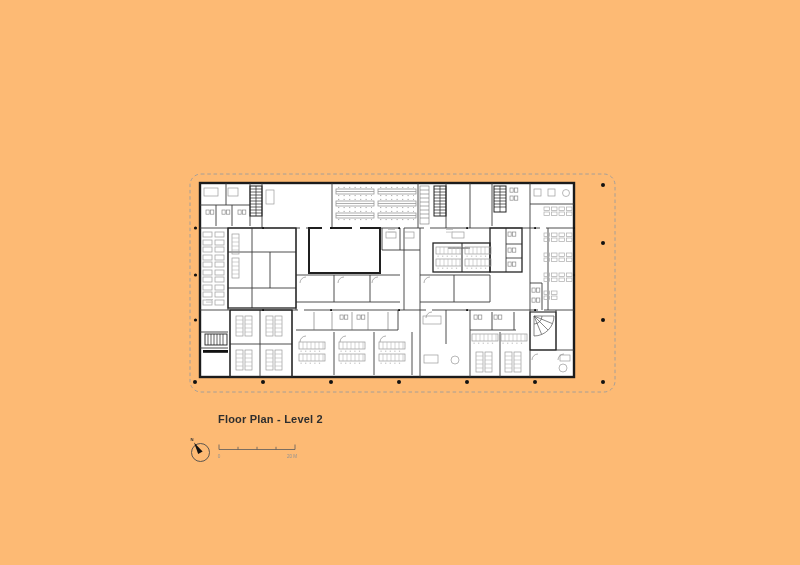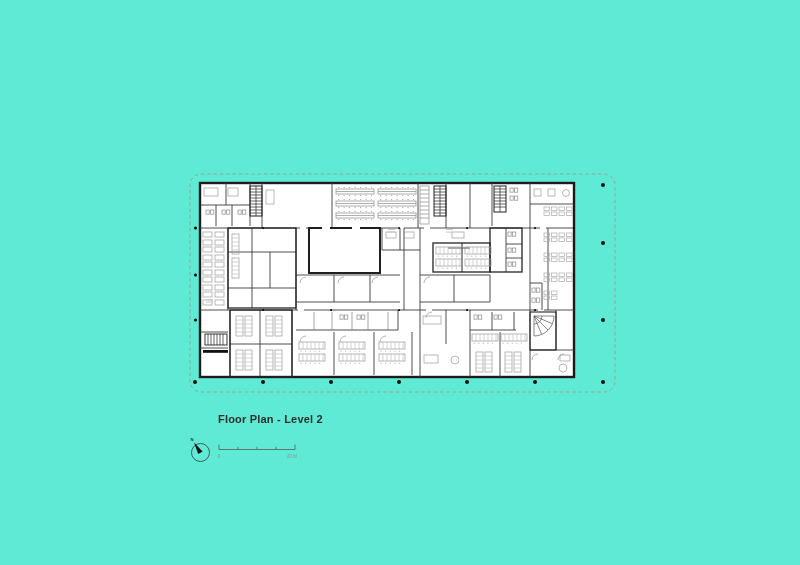--- a/index.html
+++ b/index.html
@@ -1,16 +1,16 @@
 <!DOCTYPE html>
 <html><head>
 <meta charset="utf-8">
 <style>
   html,body{margin:0;padding:0;background:#ffffff;}
-  .sheet{position:relative;width:800px;height:565px;background:#5eead4;overflow:hidden;
+  .sheet{position:relative;width:800px;height:565px;background:#fdba74;overflow:hidden;
          font-family:"Liberation Sans", sans-serif;}
   svg{position:absolute;left:0;top:0;}
   .title-text{font-family:"Liberation Sans", sans-serif;font-size:11px;font-weight:600;fill:#2e2e2e;letter-spacing:.2px;}
   .scale-text{font-family:"Liberation Sans", sans-serif;font-size:4.6px;fill:#939393;}
   .north-text{font-family:"Liberation Sans", sans-serif;font-size:4.2px;font-weight:700;fill:#333;}
 </style>
 </head>
 <body>
 
 <div class="sheet">

